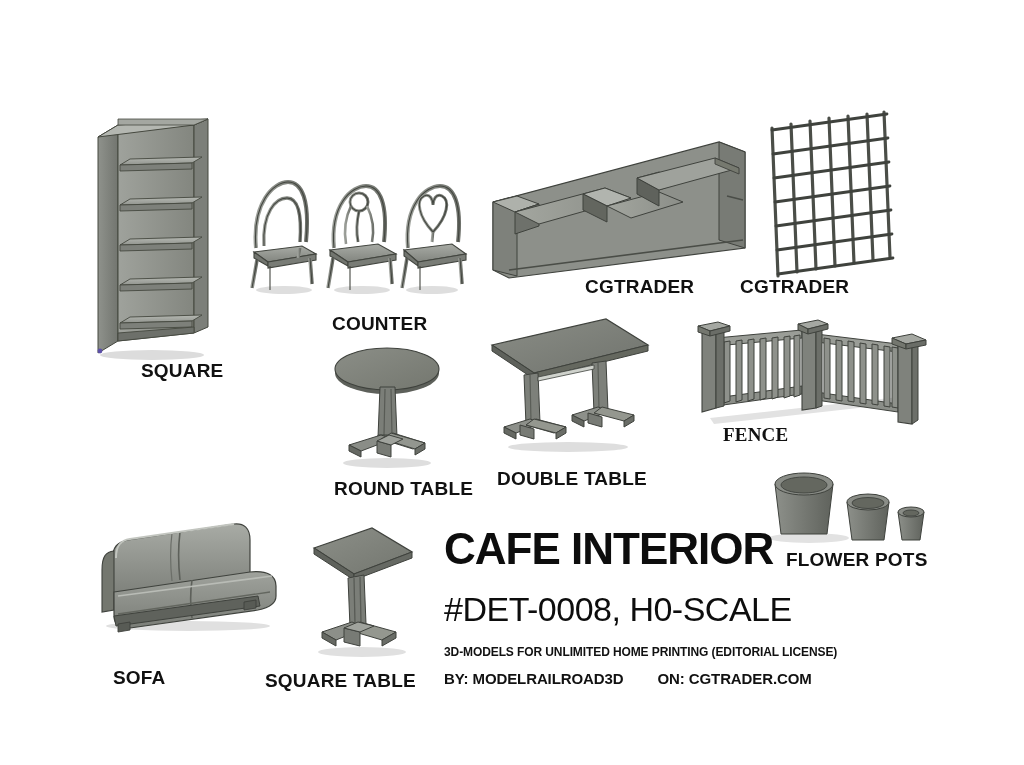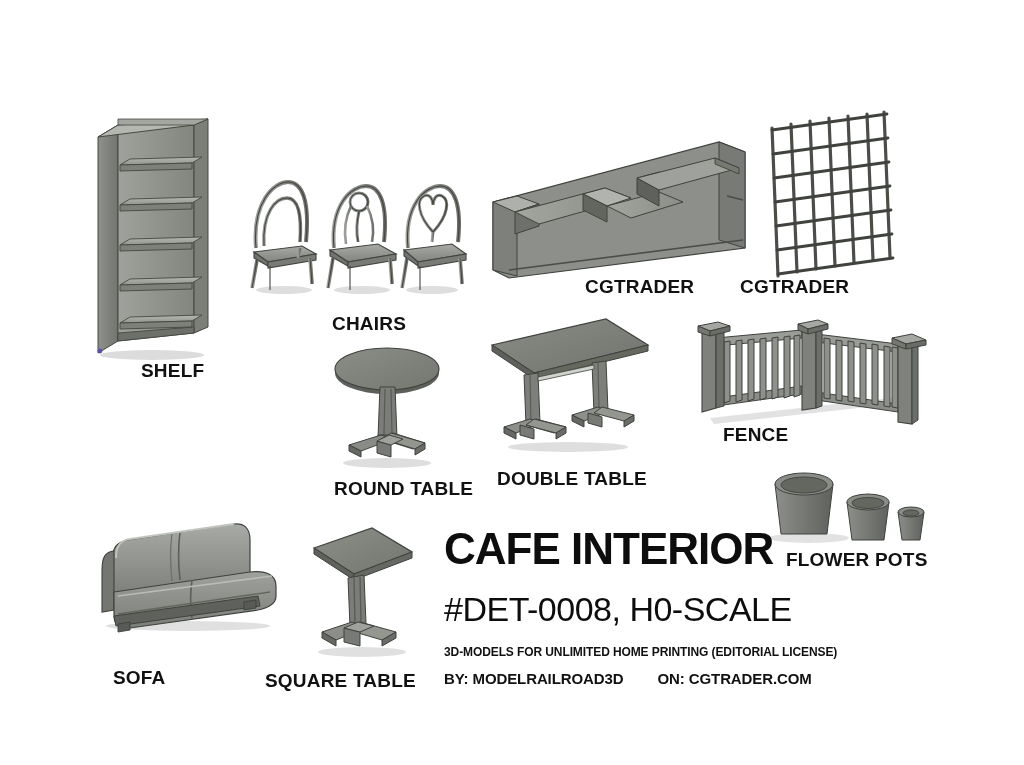--- a/index.html
+++ b/index.html
@@ -67,21 +67,21 @@
         <polygon points="30,180 102,178 112,172 40,174" fill="url(#shPl)"></polygon>
         <polygon points="30,180 102,178 102,184 30,186" fill="#7d807a"></polygon>
         <polygon points="30,218 102,216 112,210 40,212" fill="url(#shPl)"></polygon>
         <polygon points="30,218 102,216 102,222 30,224" fill="#7d807a"></polygon>
       </g>
 
       <polygon points="28,228 104,222 104,228 28,236" fill="#6d706a" stroke="#45483f" stroke-width=".9"></polygon>
       <circle cx="10" cy="246" r="2.4" fill="#5c4fa8"></circle>
     </svg>
   </div>
-  <div class="lbl" style="left:141px;top:360px;font-size:19px;">SHELF</div>
+  <div class="lbl" style="left:141px;top:360px;font-size:19px;">SQUARE</div>
 
   <div class="obj" style="left:240px;top:172px;">
     <svg width="225" height="125" viewBox="0 0 225 125">
       <defs>
         <linearGradient id="woodG" x1="0" y1="0" x2="1" y2="0">
           <stop offset="0" stop-color="#9da09a"></stop>
             <stop offset=".5" stop-color="#858882"></stop>
           <stop offset="1" stop-color="#6e716b"></stop>
         </linearGradient>
         <linearGradient id="seatG" x1="0" y1="0" x2="0" y2="1">
@@ -141,21 +141,21 @@
         <polygon points="26,82 74,74 74,80 26,88" fill="#797c76"></polygon>
         <path d="M15 78 L10 108" stroke-width="3.6" stroke="url(#woodG)"></path>
         <path d="M15 78 L10 108"></path>
         <path d="M28 86 L28 110" stroke-width="3.6" stroke="url(#woodG)"></path>
         <path d="M28 86 L28 110"></path>
         <path d="M68 78 L70 104" stroke-width="3.6" stroke="url(#woodG)"></path>
         <path d="M68 78 L70 104"></path>
       </g>
     </svg>
   </div>
-  <div class="lbl" style="left:332px;top:313px;font-size:19px;">CHAIRS</div>
+  <div class="lbl" style="left:332px;top:313px;font-size:19px;">COUNTER</div>
 
   <div class="obj" style="left:487px;top:130px;">
     <svg width="265" height="150" viewBox="0 0 265 150">
       <defs>
         <linearGradient id="cTop" x1="0" y1="0" x2="1" y2="0">
           <stop offset="0" stop-color="#a3a69f"></stop>
             <stop offset="1" stop-color="#8b8e88"></stop>
         </linearGradient>
       </defs>
 
@@ -318,21 +318,21 @@
       <polygon points="122,8 132,13 132,18 122,14" fill="#74776f" stroke="#3f423d" stroke-width="1"></polygon>
       <polygon points="132,13 152,8 152,13 132,18" fill="#6a6d67" stroke="#3f423d" stroke-width="1"></polygon>
 
       <polygon points="222,26 236,28 236,108 222,106" fill="#7f827c" stroke="#3f423d" stroke-width="1.1"></polygon>
       <polygon points="236,28 242,26 242,104 236,108" fill="#6c6f69" stroke="#3f423d" stroke-width="1"></polygon>
       <polygon points="216,22 236,18 250,24 230,28" fill="#a5a8a2" stroke="#3f423d" stroke-width="1"></polygon>
       <polygon points="216,22 230,28 230,33 216,28" fill="#74776f" stroke="#3f423d" stroke-width="1"></polygon>
       <polygon points="230,28 250,24 250,29 230,33" fill="#6a6d67" stroke="#3f423d" stroke-width="1"></polygon>
     </svg>
   </div>
-  <div class="lbl" style="left:723px;top:424px;font-size:19px;">FENCE</div>
+  <div class="lbl" style="left:723px;top:424px;font-size:19px;font-family:Liberation Serif, serif;">FENCE</div>
 
   <div class="obj" style="left:765px;top:470px;">
     <svg width="160" height="80" viewBox="0 0 160 80">
       <defs>
         <linearGradient id="potG" x1="0" y1="0" x2="1" y2="0">
           <stop offset="0" stop-color="#8d908a"></stop>
             <stop offset=".45" stop-color="#787b75"></stop>
           <stop offset="1" stop-color="#5f625c"></stop>
         </linearGradient>
       </defs>

